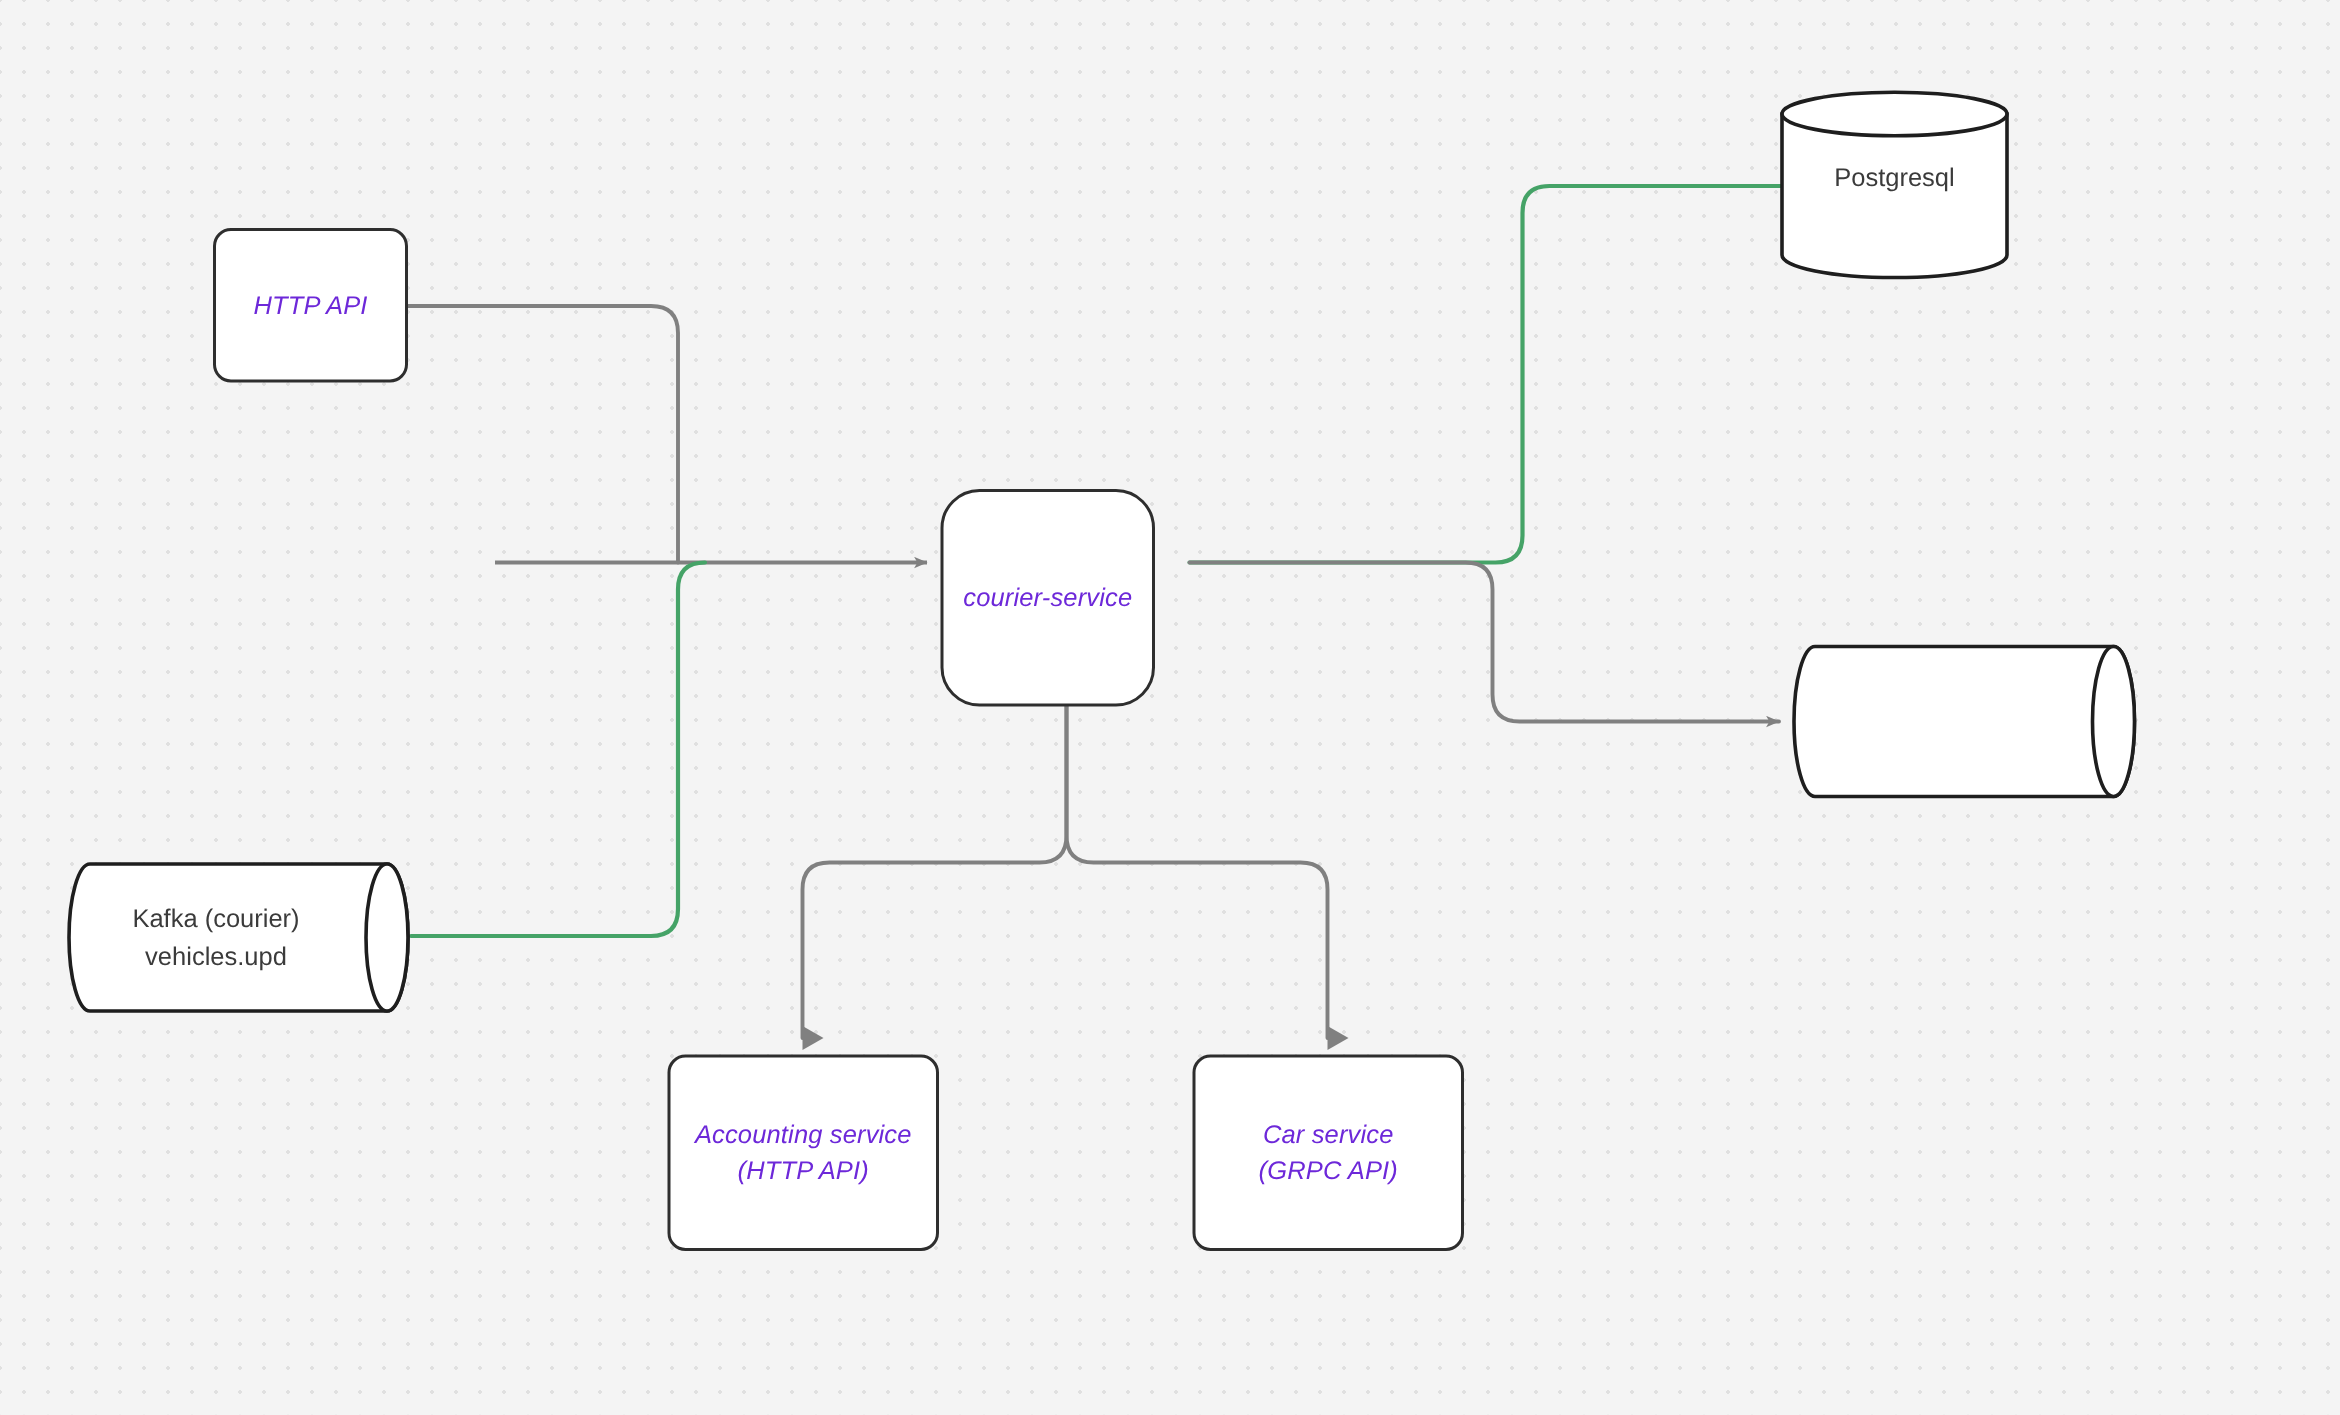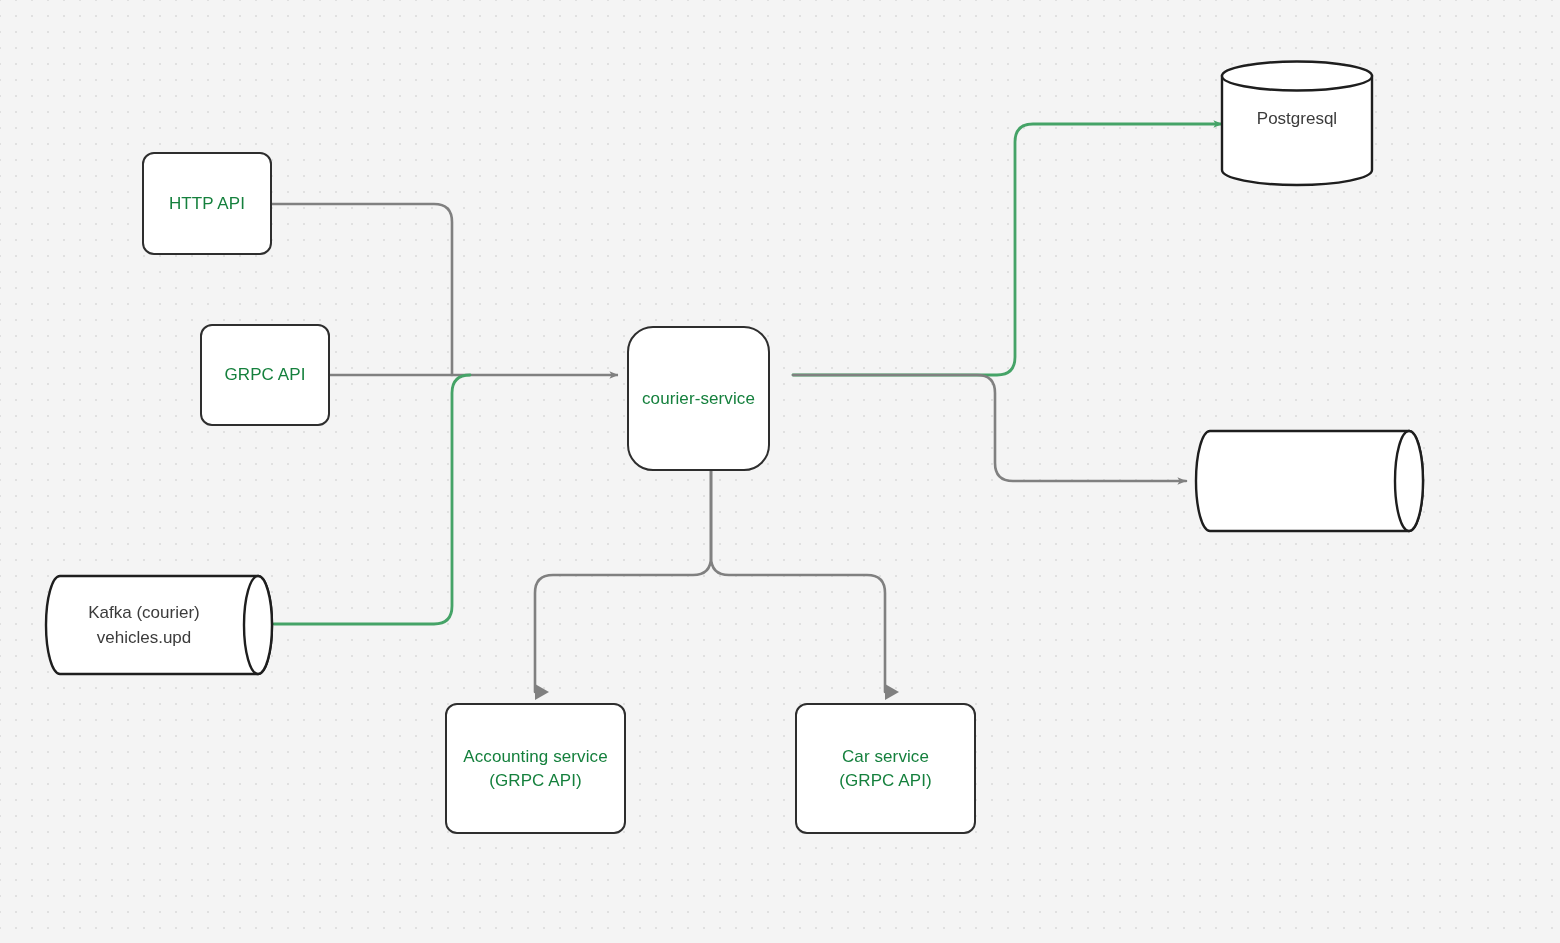--- a/index.html
+++ b/index.html
@@ -30,26 +30,27 @@
     height: 943px;
     pointer-events: none;
   }
   .node-label {
     position: absolute;
     width: 100%;
     left: 0;
     top: 50%;
     transform: translateY(-50%);
     text-align: center;
-    color: #15803d;
+    color: #6d28d9;
     font-size: 17px;
     line-height: 24px;
     letter-spacing: 0.1px;
     white-space: pre-line;
     pointer-events: none;
+    font-style: italic;
   }
   .box {
     position: absolute;
     background: #ffffff;
     border: 2.2px solid #2e2e2e;
     box-sizing: border-box;
   }
   .cyl-wrap {
     position: absolute;
   }
@@ -99,39 +100,36 @@
 
     <path d="M 711 449 L 711 557 Q 711 575 693 575 L 553 575 Q 535 575 535 593 L 535 692" fill="none" stroke="#808080" stroke-width="2.6" stroke-linecap="round" marker-end="url(#arrow-gray-v)"></path>
 
     <path d="M 711 449 L 711 557 Q 711 575 729 575 L 867 575 Q 885 575 885 593 L 885 692" fill="none" stroke="#808080" stroke-width="2.6" stroke-linecap="round" marker-end="url(#arrow-gray-v)"></path>
   </svg>
 
   <div class="box" style="left:142px; top:152px; width:130px; height:103px; border-radius:12px;">
     <div class="node-label">HTTP API</div>
   </div>
 
-  <div class="box" style="left:200px; top:324px; width:130px; height:102px; border-radius:12px;">
-    <div class="node-label">GRPC API</div>
-  </div>
 
   <div class="box" style="left:627px; top:304px; width:143px; height:145px; border-radius:26px;margin-top:22px;">
     <div class="node-label">courier-service</div>
   </div>
 
   <div class="box" style="left:445px; top:703px; width:181px; height:131px; border-radius:12px;">
     <div class="node-label">Accounting service
-(GRPC API)</div>
+(HTTP API)</div>
   </div>
 
   <div class="box" style="left:795px; top:703px; width:181px; height:131px; border-radius:12px;padding-left:35px;">
     <div class="node-label">Car service
 (GRPC API)</div>
   </div>
 
-  <div class="cyl-wrap" style="left:1220px; top:60px; width:154px; height:126px;">
+  <div class="cyl-wrap" style="left:1186px; top:60px; width:154px; height:126px;">
     <svg width="154" height="126" viewBox="0 0 154 126" xmlns="http://www.w3.org/2000/svg">
       <path d="M 2 16 L 2 110 A 75 15 0 0 0 152 110 L 152 16 Z" fill="#ffffff" stroke="#1e1e1e" stroke-width="2.4"></path>
       <ellipse cx="77" cy="16" rx="75" ry="14.5" fill="#ffffff" stroke="#1e1e1e" stroke-width="2.4"></ellipse>
     </svg>
     <div class="cyl-label" style="left:0; top:46px; width:154px;">Postgresql</div>
   </div>
 
   <div class="cyl-wrap" style="left:1194px; top:429px; width:231px; height:104px;">
     <svg width="231" height="104" viewBox="0 0 231 104" xmlns="http://www.w3.org/2000/svg">
       <path d="M 16 2 L 215 2 A 14 50 0 0 1 215 102 L 16 102 A 14 50 0 0 1 16 2 Z" fill="#ffffff" stroke="#1e1e1e" stroke-width="2.4"></path>

